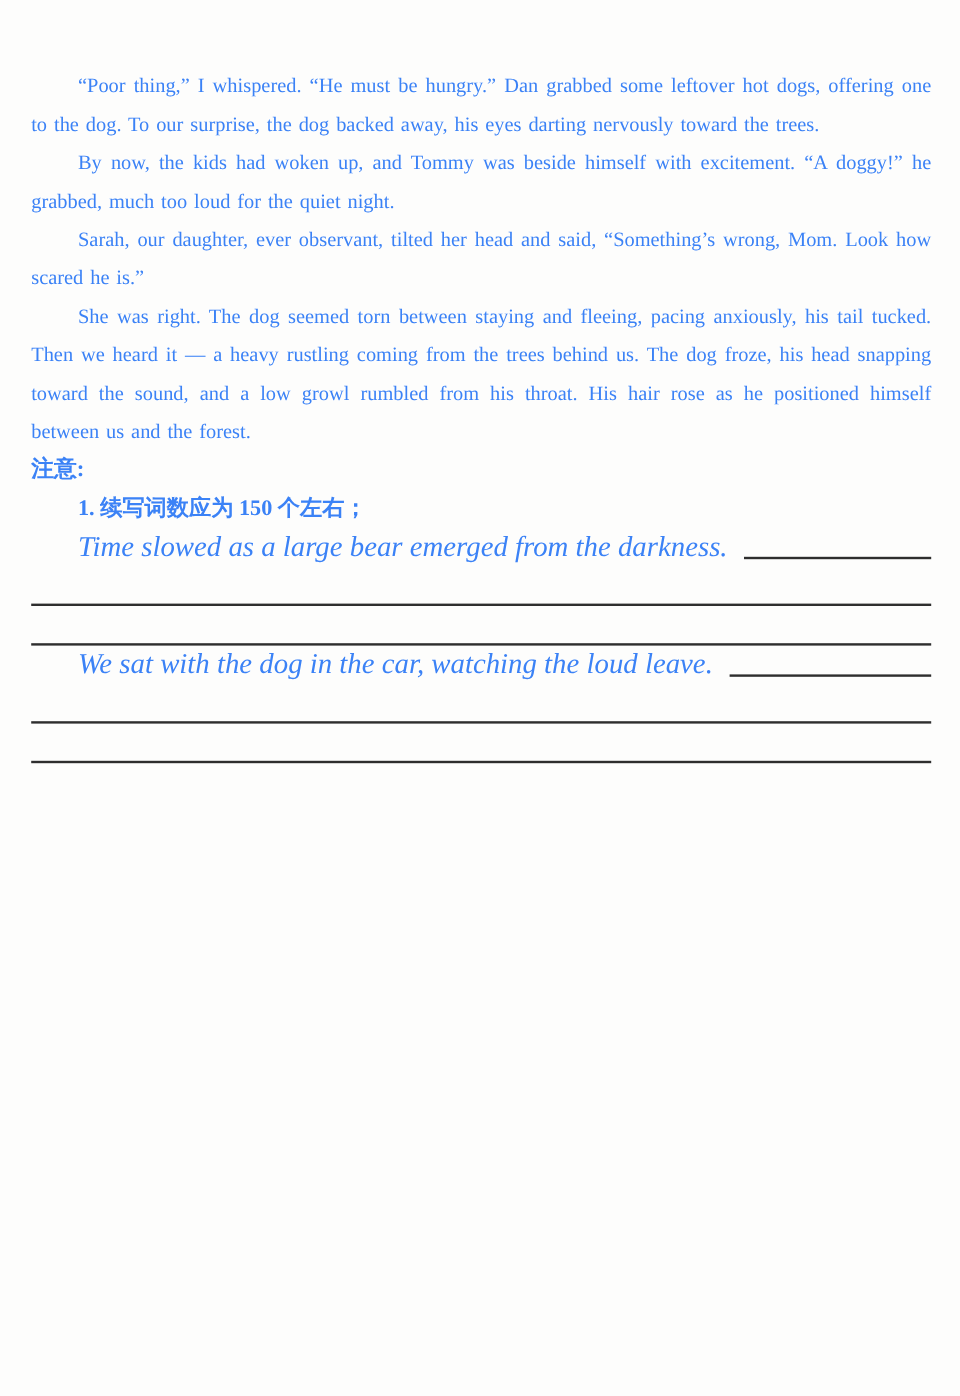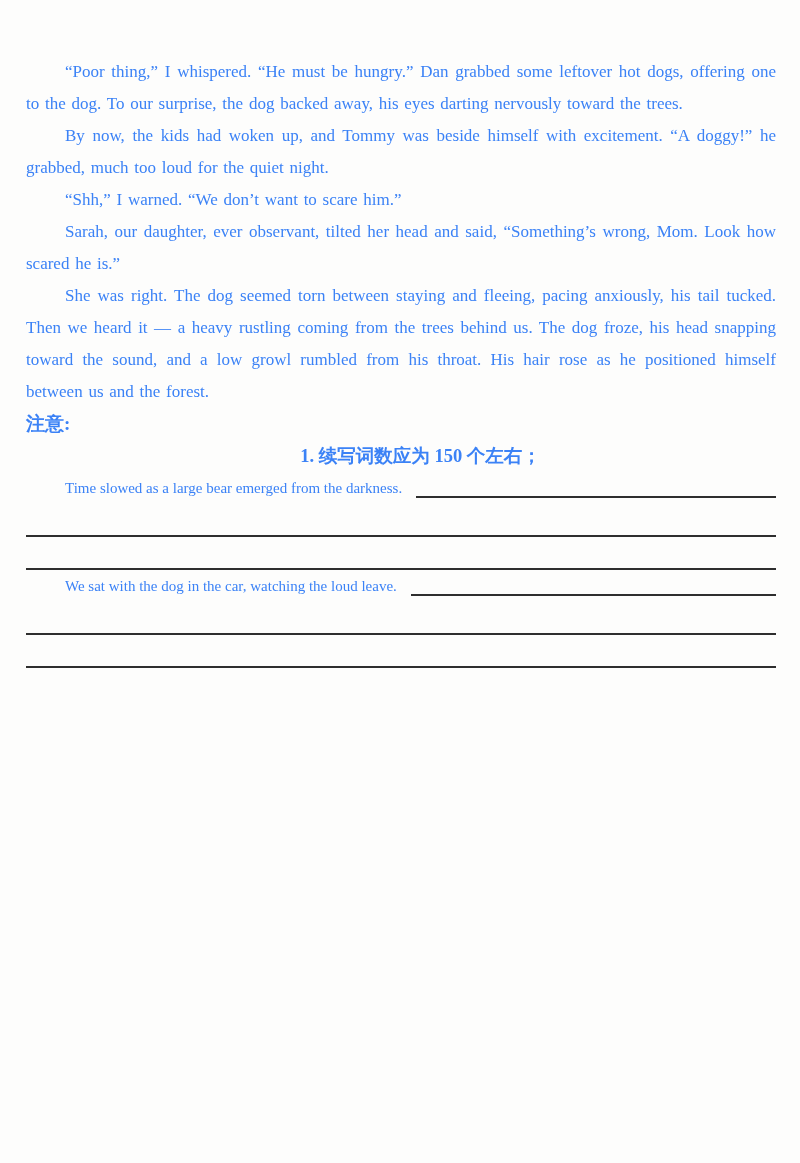--- a/index.html
+++ b/index.html
@@ -28,30 +28,30 @@
   .notes-heading {
     font-size: 19px;
     line-height: 32px;
     font-weight: bold;
   }
   .notes-item {
     font-size: 18.5px;
     line-height: 32px;
     font-weight: bold;
     padding-left: 39px;
-    text-align: center;
   }
   .prompt-row {
     display: flex;
     align-items: flex-end;
     height: 32px;
   }
   .prompt {
-    font-size: 15px;
+    font-size: 24px;
     line-height: 32px;
+    font-style: italic;
     padding-left: 39px;
     white-space: nowrap;
   }
   .prompt-underline {
     flex: 1 1 auto;
     margin-left: 14px;
     margin-bottom: 6px;
     border-bottom: 2px solid #2e2e2e;
   }
   .answer-line {
@@ -60,21 +60,20 @@
   }
 </style>
 </head>
 <body>
 
 <div class="page">
 
   <div class="passage">
     <p class="para">“Poor thing,” I whispered. “He must be hungry.” Dan grabbed some leftover hot dogs, offering one to the dog. To our surprise, the dog backed away, his eyes darting nervously toward the trees.</p>
     <p class="para">By now, the kids had woken up, and Tommy was beside himself with excitement. “A doggy!” he grabbed, much too loud for the quiet night.</p>
-    <p class="para">“Shh,” I warned. “We don’t want to scare him.”</p>
     <p class="para">Sarah, our daughter, ever observant, tilted her head and said, “Something’s wrong, Mom. Look how scared he is.”</p>
     <p class="para">She was right. The dog seemed torn between staying and fleeing, pacing anxiously, his tail tucked. Then we heard it — a heavy rustling coming from the trees behind us. The dog froze, his head snapping toward the sound, and a low growl rumbled from his throat. His hair rose as he positioned himself between us and the forest.</p>
   </div>
 
   <div class="notes">
     <div class="notes-heading">注意:</div>
     <div class="notes-item">1. 续写词数应为 150 个左右；</div>
   </div>
 
   <div class="answer-section">

